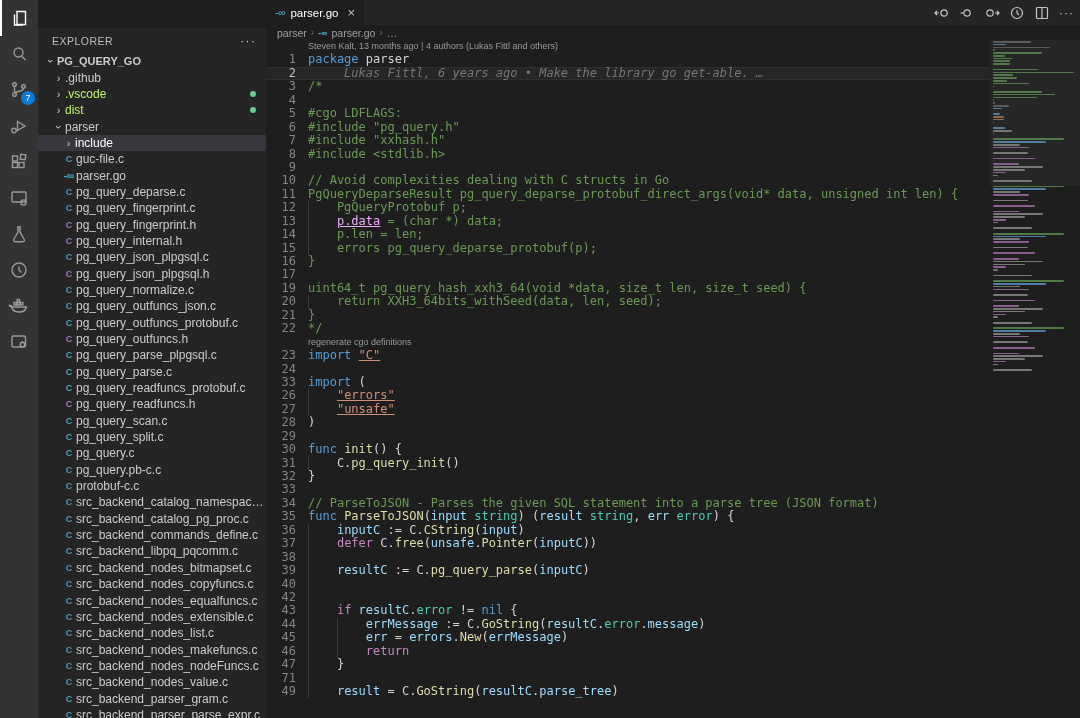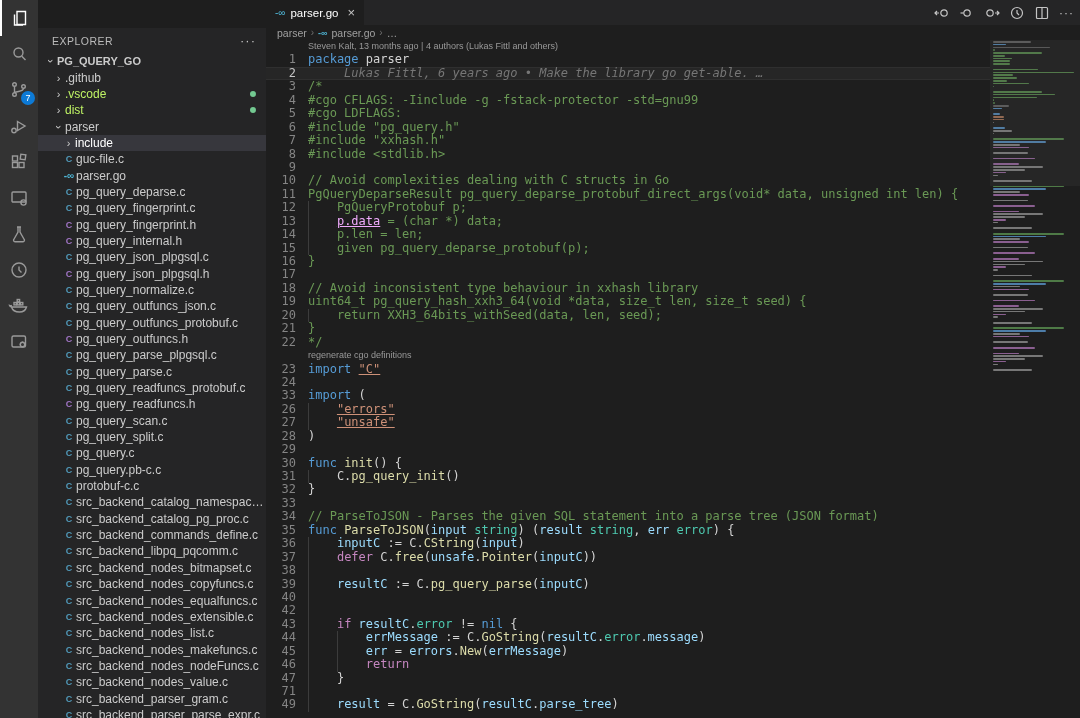--- a/index.html
+++ b/index.html
@@ -361,35 +361,34 @@
       <span class="bc-go">-∞</span>
       <span>parser.go</span>
       <span class="sep">›</span>
       <span>…</span>
     </div>
     <div class="code" id="code">
         <div class="crow"><span class="lens">Steven Kalt, 13 months ago | 4 authors (Lukas Fittl and others)</span></div>
         <div class="crow"><span class="gut">1</span><span class="ctext"><span class="kw">package</span><span class="pl"> parser</span></span></div>
         <div class="crow cur"><span class="gut">2</span><span class="ctext"><span class="bl">     Lukas Fittl, 6 years ago • Make the library go get-able. …</span></span></div>
         <div class="crow"><span class="gut">3</span><span class="ctext"><span class="co">/*</span></span></div>
-        <div class="crow"><span class="gut">4</span><span class="ctext"><span class="co">#cgo CFLAGS: -Iinclude -g -fstack-protector -std=gnu99</span></span></div>
+        <div class="crow"><span class="gut">4</span></div>
         <div class="crow"><span class="gut">5</span><span class="ctext"><span class="co">#cgo LDFLAGS:</span></span></div>
         <div class="crow"><span class="gut">6</span><span class="ctext"><span class="co">#include "pg_query.h"</span></span></div>
         <div class="crow"><span class="gut">7</span><span class="ctext"><span class="co">#include "xxhash.h"</span></span></div>
         <div class="crow"><span class="gut">8</span><span class="ctext"><span class="co">#include &lt;stdlib.h&gt;</span></span></div>
         <div class="crow"><span class="gut">9</span><span class="ctext"></span></div>
         <div class="crow"><span class="gut">10</span><span class="ctext"><span class="co">// Avoid complexities dealing with C structs in Go</span></span></div>
         <div class="crow"><span class="gut">11</span><span class="ctext"><span class="co">PgQueryDeparseResult pg_query_deparse_protobuf_direct_args(void* data, unsigned int len) {</span></span></div>
         <div class="crow"><span class="gut">12</span><span class="guide" style="left: 42px;"></span><span class="ctext"><span class="co">    PgQueryProtobuf p;</span></span></div>
         <div class="crow"><span class="gut">13</span><span class="guide" style="left: 42px;"></span><span class="ctext"><span class="co">    </span><span class="cou">p.data</span><span class="co"> = (char *) data;</span></span></div>
         <div class="crow"><span class="gut">14</span><span class="guide" style="left: 42px;"></span><span class="ctext"><span class="co">    p.len = len;</span></span></div>
-        <div class="crow"><span class="gut">15</span><span class="guide" style="left: 42px;"></span><span class="ctext"><span class="co">    given pg_query_deparse_protobuf(p);</span></span></div>
+        <div class="crow"><span class="gut">15</span><span class="guide" style="left: 42px;"></span><span class="ctext"><span class="co">    errors pg_query_deparse_protobuf(p);</span></span></div>
         <div class="crow"><span class="gut">16</span><span class="ctext"><span class="co">}</span></span></div>
         <div class="crow"><span class="gut">17</span><span class="ctext"></span></div>
-        <div class="crow"><span class="gut">18</span><span class="ctext"><span class="co">// Avoid inconsistent type behaviour in xxhash library</span></span></div>
         <div class="crow"><span class="gut">19</span><span class="ctext"><span class="co">uint64_t pg_query_hash_xxh3_64(void *data, size_t len, size_t seed) {</span></span></div>
         <div class="crow"><span class="gut">20</span><span class="guide" style="left: 42px;"></span><span class="ctext"><span class="co">    return XXH3_64bits_withSeed(data, len, seed);</span></span></div>
         <div class="crow"><span class="gut">21</span><span class="ctext"><span class="co">}</span></span></div>
         <div class="crow"><span class="gut">22</span><span class="ctext"><span class="co">*/</span></span></div>
         <div class="crow"><span class="lens">regenerate cgo definitions</span></div>
         <div class="crow"><span class="gut">23</span><span class="ctext"><span class="kw">import</span><span class="pl"> </span><span class="stu">"C"</span></span></div>
         <div class="crow"><span class="gut">24</span><span class="ctext"></span></div>
         <div class="crow"><span class="gut">33</span><span class="ctext"><span class="kw">import</span><span class="pl"> (</span></span></div>
         <div class="crow"><span class="gut">26</span><span class="guide" style="left: 42px;"></span><span class="ctext"><span class="pl">    </span><span class="stu">"errors"</span></span></div>
         <div class="crow"><span class="gut">27</span><span class="guide" style="left: 42px;"></span><span class="ctext"><span class="pl">    </span><span class="stu">"unsafe"</span></span></div>

